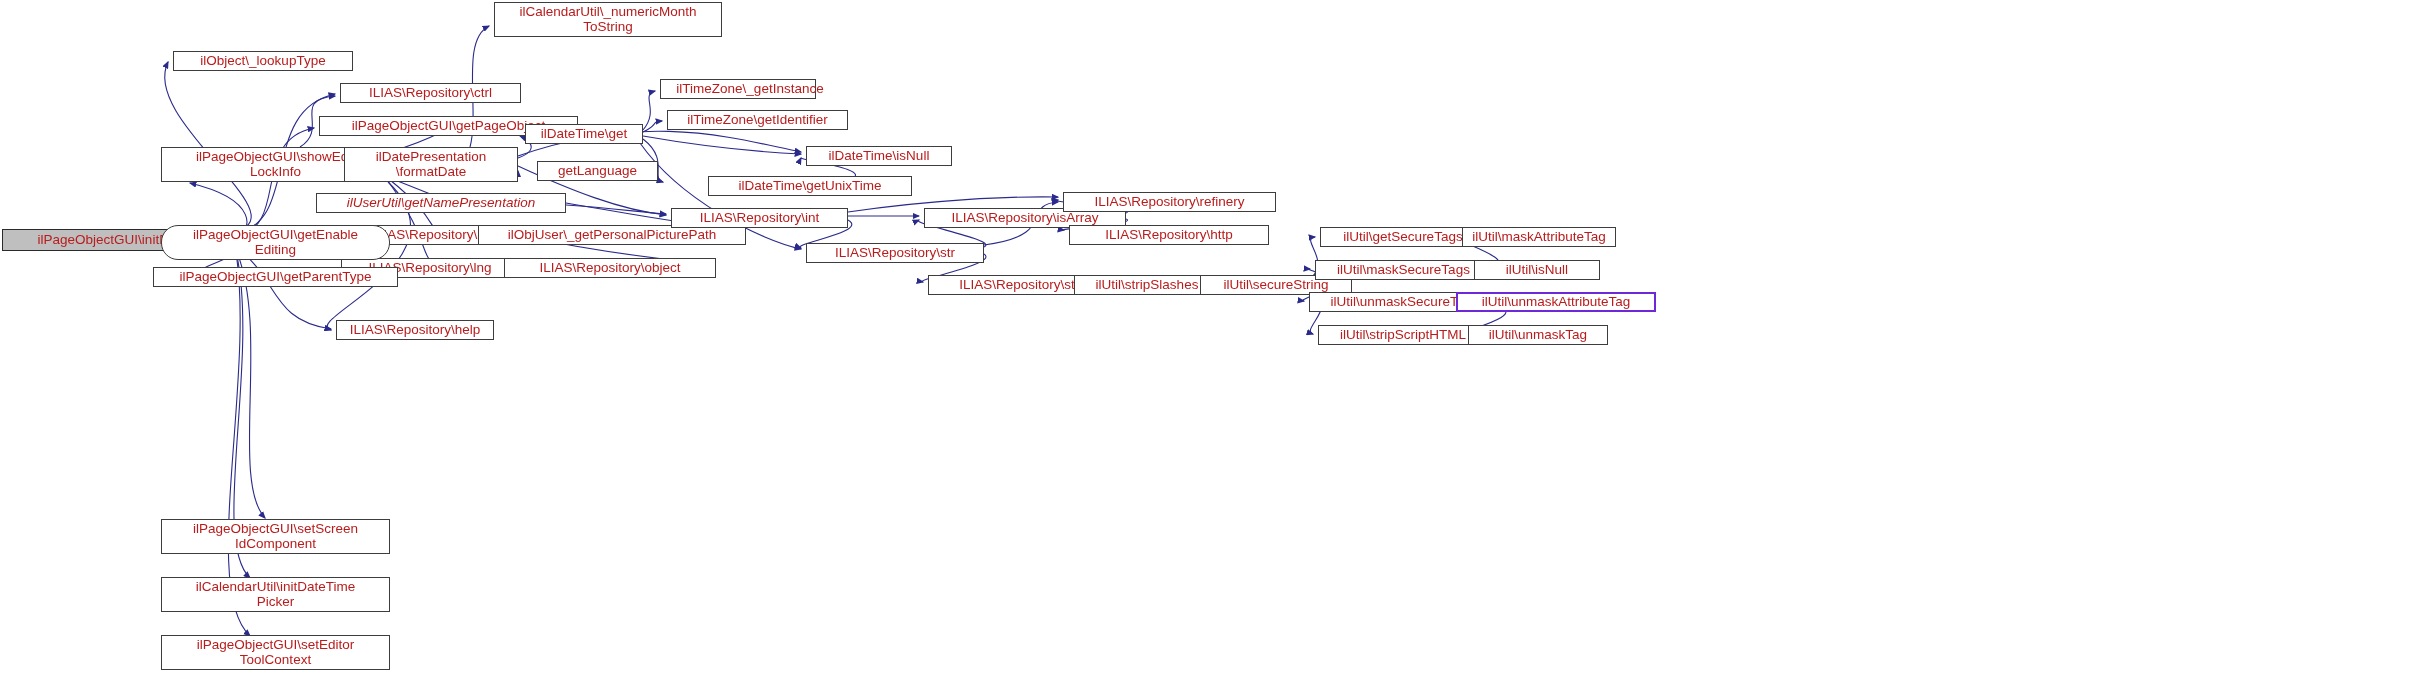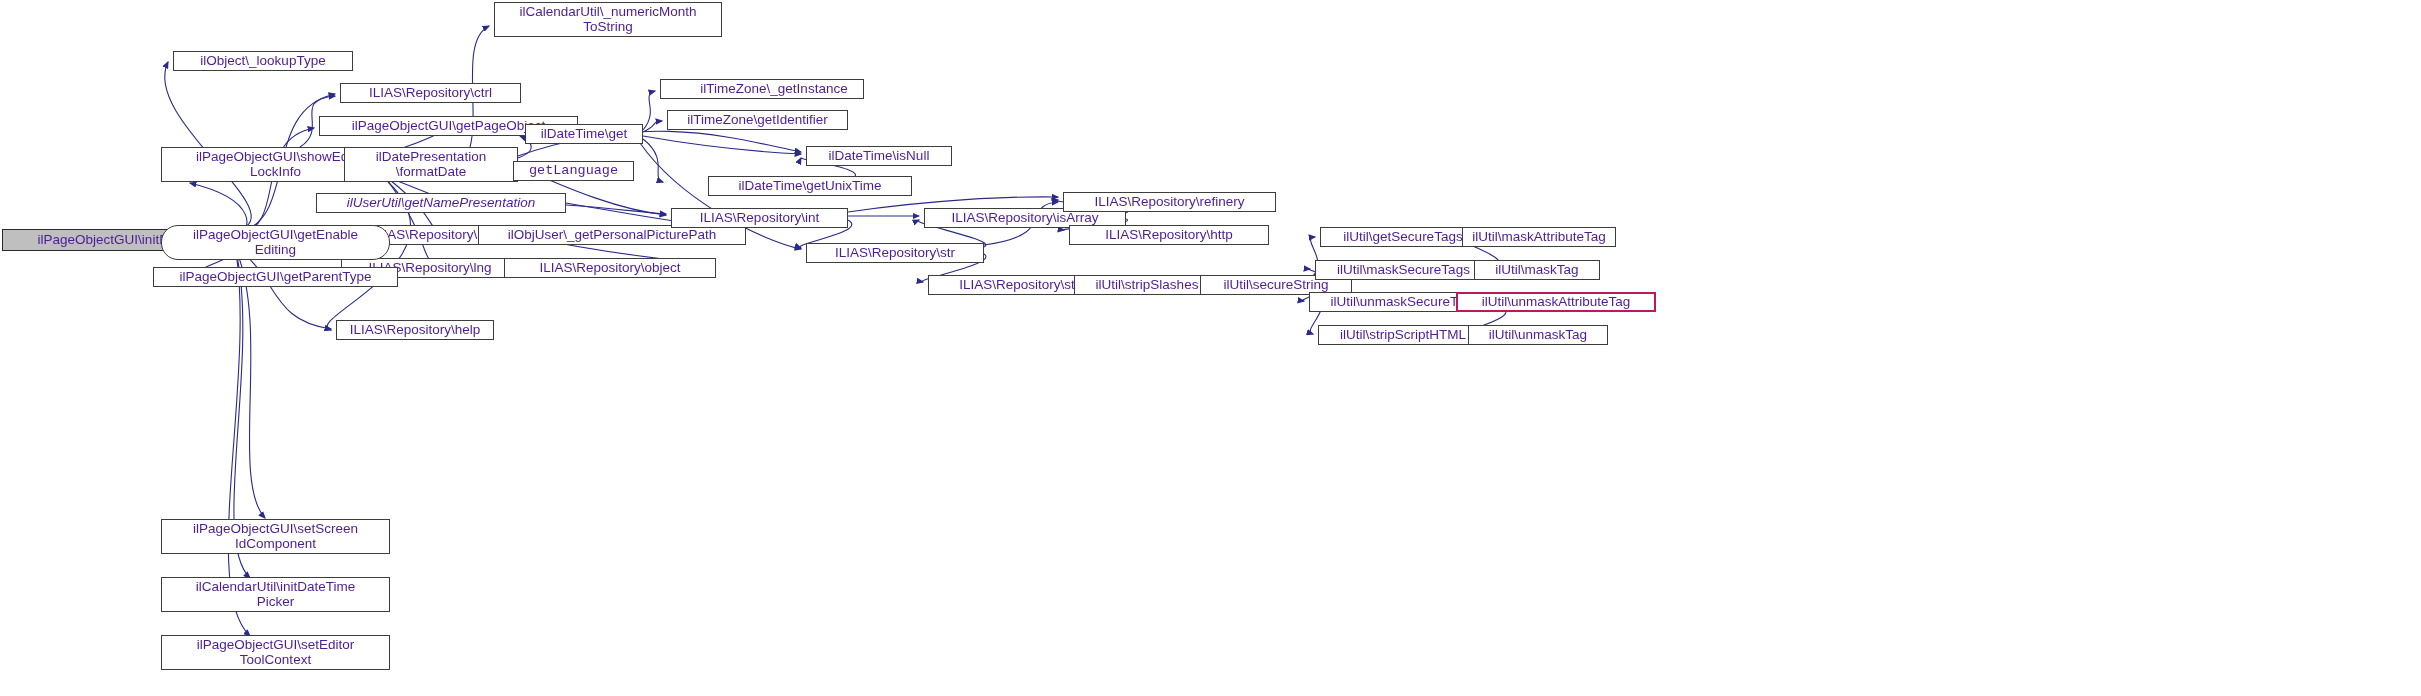--- a/index.html
+++ b/index.html
@@ -10,33 +10,33 @@
     background:#ffffff;
     font-family:"Liberation Sans", sans-serif;
     overflow:hidden;
   }
   #edges{position:absolute;left:0;top:0;width:2421px;height:696px;}
   .node{
     position:absolute;
     box-sizing:border-box;
     border:1px solid #3d3d3d;
     background:#ffffff;
-    color:#4c1d95;
+    color:#b91c1c;
     font-size:13.5px;
     line-height:14.5px;
     display:flex;
     align-items:center;
     justify-content:center;
     text-align:center;
     white-space:pre-line;
     letter-spacing:0px;
     z-index:3;
   }
   .node.root{background:#bfbfbf;border-color:#2a2a2a;}
-  .node.hl{border:2px solid #be185d;}
+  .node.hl{border:2px solid #6d28d9;}
 </style>
 </head>
 <body>
 
 <div id="canvas">
   <svg id="edges" xmlns="http://www.w3.org/2000/svg">
     <defs>
       <marker id="arrow" viewBox="0 0 12 10" refX="10" refY="5" markerWidth="7" markerHeight="6" orient="auto-start-reverse">
         <path d="M0,0 L12,5 L0,10 z" fill="#2a2a8c"></path>
       </marker>
@@ -98,44 +98,44 @@
       <div class="node" style="left: 173px; top: 51px; width: 180px; height: 20px;"><span>ilObject\_lookupType</span></div>
       <div class="node" style="left: 340px; top: 83px; width: 181px; height: 20px;"><span>ILIAS\Repository\ctrl</span></div>
       <div class="node" style="left: 319px; top: 116px; width: 259px; height: 20px;"><span>ilPageObjectGUI\getPageObject</span></div>
       <div class="node" style="left: 161px; top: 147px; width: 229px; height: 35px;"><span>ilPageObjectGUI\showEdit
 LockInfo</span></div>
       <div class="node" style="left: 344px; top: 147px; width: 174px; height: 35px;"><span>ilDatePresentation
 \formatDate</span></div>
       <div class="node" style="left: 494px; top: 2px; width: 228px; height: 35px;"><span>ilCalendarUtil\_numericMonth
 ToString</span></div>
       <div class="node" style="left: 525px; top: 124px; width: 118px; height: 20px;"><span>ilDateTime\get</span></div>
-      <div class="node" style="left: 660px; top: 79px; width: 204px; height: 20px; padding-left: 24px;"><span>ilTimeZone\_getInstance</span></div>
+      <div class="node" style="left: 660px; top: 79px; width: 156px; height: 20px; padding-left: 24px;"><span>ilTimeZone\_getInstance</span></div>
       <div class="node" style="left: 667px; top: 110px; width: 181px; height: 20px;"><span>ilTimeZone\getIdentifier</span></div>
       <div class="node" style="left: 806px; top: 146px; width: 146px; height: 20px;"><span>ilDateTime\isNull</span></div>
       <div class="node" style="left: 676px; top: 176px; width: 204px; height: 20px; margin-left: 32px;"><span>ilDateTime\getUnixTime</span></div>
-      <div class="node" style="left: 513px; top: 161px; width: 121px; height: 20px; font-family: Liberation Mono, monospace;"><span>getLanguage</span></div>
+      <div class="node" style="left: 537px; top: 161px; width: 121px; height: 20px;"><span>getLanguage</span></div>
       <div class="node" style="left: 316px; top: 193px; width: 250px; height: 20px; font-style: italic;"><span>ilUserUtil\getNamePresentation</span></div>
       <div class="node" style="left: 342px; top: 225px; width: 176px; height: 20px;"><span>ILIAS\Repository\ui</span></div>
       <div class="node" style="left: 341px; top: 258px; width: 178px; height: 20px;"><span>ILIAS\Repository\lng</span></div>
       <div class="node" style="left: 478px; top: 225px; width: 268px; height: 20px;"><span>ilObjUser\_getPersonalPicturePath</span></div>
       <div class="node" style="left: 504px; top: 258px; width: 212px; height: 20px;"><span>ILIAS\Repository\object</span></div>
       <div class="node" style="left: 671px; top: 208px; width: 177px; height: 20px;"><span>ILIAS\Repository\int</span></div>
       <div class="node" style="left: 924px; top: 208px; width: 202px; height: 20px;"><span>ILIAS\Repository\isArray</span></div>
       <div class="node" style="left: 1063px; top: 192px; width: 213px; height: 20px;"><span>ILIAS\Repository\refinery</span></div>
       <div class="node" style="left: 1069px; top: 225px; width: 200px; height: 20px;"><span>ILIAS\Repository\http</span></div>
       <div class="node" style="left: 806px; top: 243px; width: 178px; height: 20px;"><span>ILIAS\Repository\str</span></div>
       <div class="node" style="left: 928px; top: 275px; width: 193px; height: 20px;"><span>ILIAS\Repository\strip</span></div>
       <div class="node" style="left: 1074px; top: 275px; width: 146px; height: 20px;"><span>ilUtil\stripSlashes</span></div>
       <div class="node" style="left: 1200px; top: 275px; width: 152px; height: 20px;"><span>ilUtil\secureString</span></div>
       <div class="node" style="left: 1320px; top: 227px; width: 166px; height: 20px;"><span>ilUtil\getSecureTags</span></div>
       <div class="node" style="left: 1315px; top: 260px; width: 177px; height: 20px;"><span>ilUtil\maskSecureTags</span></div>
       <div class="node" style="left: 1309px; top: 292px; width: 191px; height: 20px;"><span>ilUtil\unmaskSecureTags</span></div>
       <div class="node" style="left: 1318px; top: 325px; width: 170px; height: 20px;"><span>ilUtil\stripScriptHTML</span></div>
       <div class="node" style="left: 1462px; top: 227px; width: 154px; height: 20px;"><span>ilUtil\maskAttributeTag</span></div>
-      <div class="node" style="left: 1474px; top: 260px; width: 126px; height: 20px;"><span>ilUtil\maskTag</span></div>
+      <div class="node" style="left: 1474px; top: 260px; width: 126px; height: 20px;"><span>ilUtil\isNull</span></div>
       <div class="node hl" style="left: 1456px; top: 292px; width: 200px; height: 20px;"><span>ilUtil\unmaskAttributeTag</span></div>
       <div class="node" style="left: 1468px; top: 325px; width: 140px; height: 20px;"><span>ilUtil\unmaskTag</span></div>
       <div class="node" style="left: 336px; top: 320px; width: 158px; height: 20px;"><span>ILIAS\Repository\help</span></div>
       <div class="node" style="left: 161px; top: 225px; width: 229px; height: 35px; border-radius: 17px;"><span>ilPageObjectGUI\getEnable
 Editing</span></div>
       <div class="node" style="left: 153px; top: 267px; width: 245px; height: 20px;"><span>ilPageObjectGUI\getParentType</span></div>
       <div class="node" style="left: 161px; top: 519px; width: 229px; height: 35px;"><span>ilPageObjectGUI\setScreen
 IdComponent</span></div>
       <div class="node" style="left: 161px; top: 577px; width: 229px; height: 35px;"><span>ilCalendarUtil\initDateTime
 Picker</span></div>

